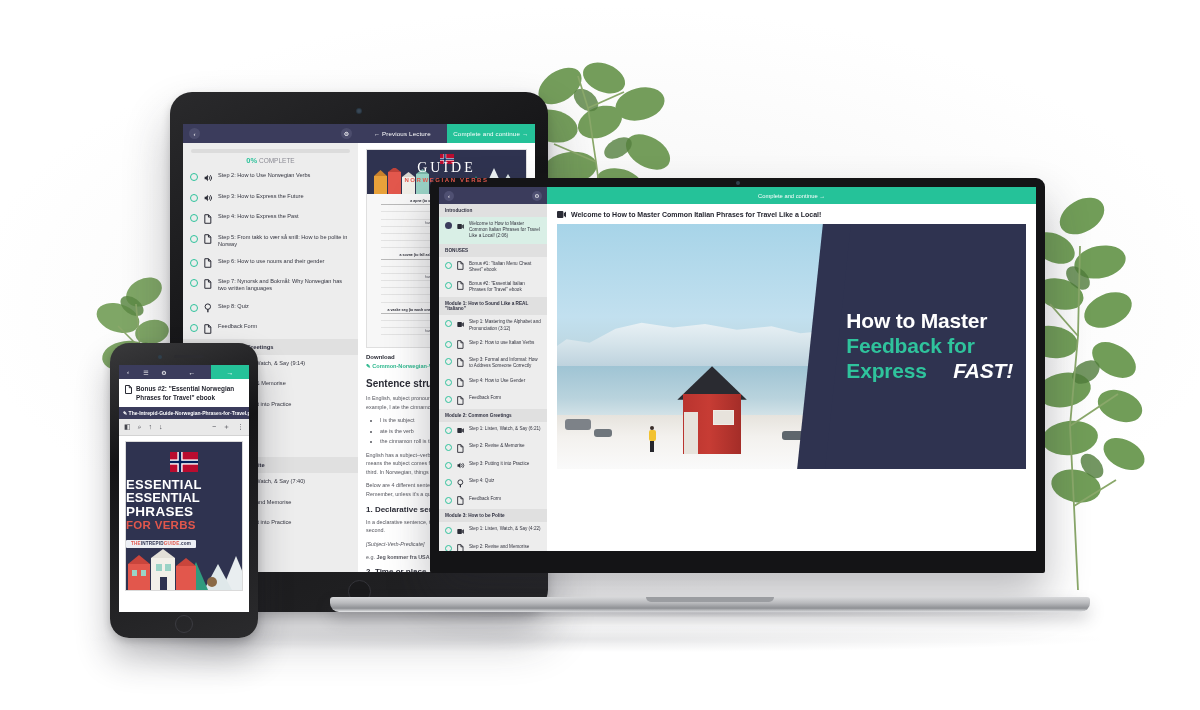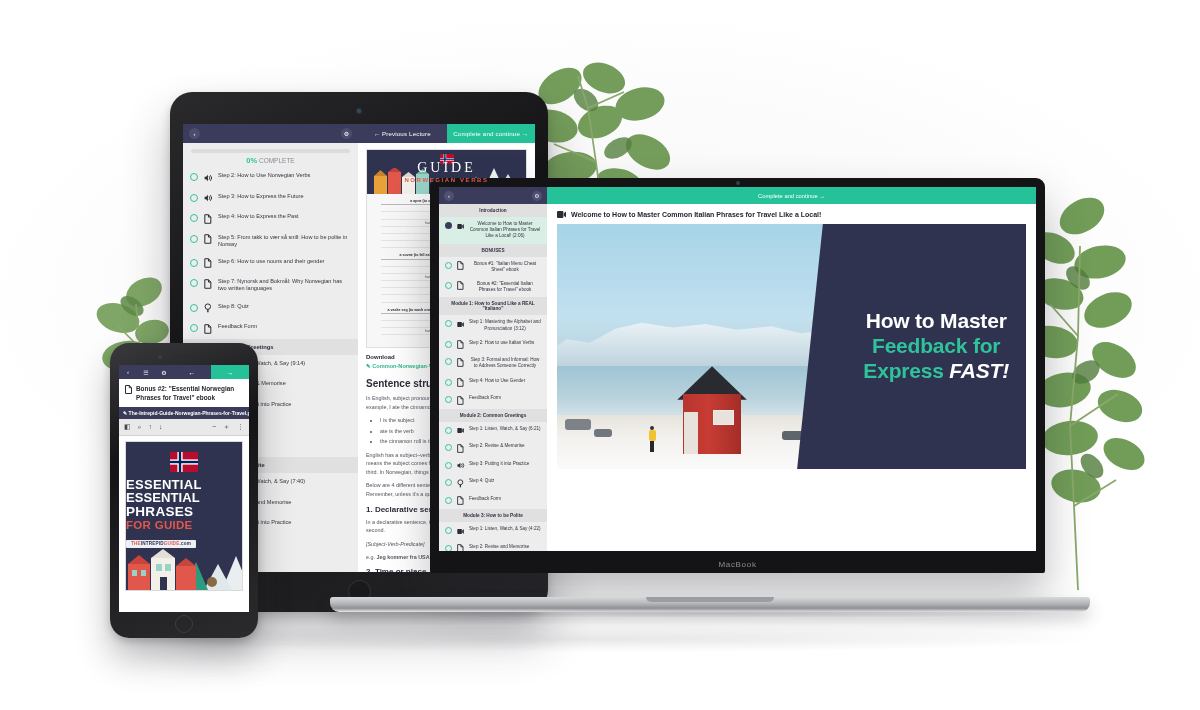--- a/index.html
+++ b/index.html
@@ -118,21 +118,21 @@
   
   #laptop { position:absolute; left:330px; top:178px; width:760px; height:440px; }
   #lid {
     position:absolute; left:100px; top:0; width:615px; height:395px;
     background:#141416; border-radius:9px 9px 2px 2px;
     box-shadow: 0 24px 44px rgba(40,40,50,.30);
     padding:9px 9px 22px 9px;
   }
   #lid .cam3 { position:absolute; left:50%; top:3px; width:4px;height:4px;margin-left:-2px;border-radius:50%;background:#31414e;}
   #lid .mbk { position:absolute; left:0; bottom:4px; width:100%; text-align:center; color:#8c8c92; font-size:8px; letter-spacing:.7px; }
-  #lid .screen { width:100%;height:100%;background:#fff;overflow:hidden;position:relative;text-align:center;}
+  #lid .screen { width:100%;height:100%;background:#fff;overflow:hidden;position:relative;}
   #base {
     position:absolute; left:0; bottom:6px; width:760px; height:15px;
     background: linear-gradient(#d7d8da 0%, #b9babd 40%, #8e9094 75%, #e9eaec 100%);
     border-radius: 3px 3px 9px 9px;
     box-shadow: 0 8px 16px rgba(60,60,70,.22);
   }
   #base:before {
     content:""; position:absolute; left:50%; top:0; margin-left:-64px;
     width:128px; height:5px; background:#9b9da1; border-radius:0 0 6px 6px;
   }
@@ -152,21 +152,21 @@
   .lp-item .dot-act { width:7px;height:7px;margin-top:1px;border-radius:50%;background:#3b3c5c;flex:0 0 auto;}
   .lp-item .lbl { font-size:4.6px; line-height:1.35; }
   .modhdr.l { font-size:4.7px; padding:4px 6px; }
   .lp-lect { display:flex; align-items:center; gap:5px; font-size:7px; font-weight:bold; color:#24252f; margin-bottom:6px;}
   .hero { position:relative; width:100%; height:245px; overflow:hidden; display:flex; }
   .hero .photo { position:relative; flex:1; overflow:hidden; background:linear-gradient(#a7d4e8 0%, #c2e0ef 38%, #bcd6e0 52%, #e9eef0 100%);}
   .hero .panel { width:43%; background:#2f3350; display:flex; flex-direction:column; justify-content:center; padding-left:22px; position:relative; }
   .hero .panel:before{content:"";position:absolute;left:-14px;top:0;width:28px;height:100%;background:#2f3350;transform:skewX(-6deg);}
   .hero h1 { position:relative; z-index:2; color:#fff; font-size:21px; font-weight:bold; line-height:1.18; letter-spacing:-.2px;}
   .hero h1 .gr { color:#2fc39c; }
-  .hero h1 .it { font-style:italic; }
+  .hero h1 .it { font-style:italic;margin-left:21px; }
 
   
   .mountain { position:absolute; left:-4%; top:36%; width:108%; height:24%;
     background:linear-gradient(#f2f7fa,#d4e3ea 55%,#b9cfdb);
     clip-path: polygon(0% 70%,7% 46%,15% 52%,24% 28%,33% 18%,44% 26%,55% 20%,66% 30%,78% 24%,88% 36%,100% 30%,100% 100%,0% 100%);}
   .sea { position:absolute; left:0; top:58%; width:100%; height:22%; background:linear-gradient(#9fc4d4,#b9d3dd 60%,#d9e6ea);}
   .beach { position:absolute; left:0; top:78%; width:100%; height:22%; background:linear-gradient(#e6e3dd,#f3f1ee 40%,#fafafa);}
   .cabin { position:absolute; left:45%; bottom:6%; width:26%; height:36%; }
   .cabin .roof { position:absolute; left:0; top:0; width:100%; height:38%;
     background:#2a2b31; clip-path: polygon(50% 0%, 100% 100%, 0% 100%);}
@@ -609,21 +609,20 @@
           </div>
           <div class="art-h" style="font-size:8px;margin:6px 0 4px;">2. Time or place</div>
         </div>
       </div>
     </div>
   </div>
 
   <div id="laptop">
     <div id="lid">
       <div class="cam3"></div>
-      <div class="mbk">MacBook</div>
       <div class="screen">
 
         <div id="lp-top">
           <div class="seg-a">
             <div class="tbtn">‹</div>
             <div class="tbtn">⚙</div>
           </div>
           <div class="seg-b">
             <span class="ttxt">Complete and continue →</span>
           </div>
@@ -849,21 +848,21 @@
             <rect x="0" y="7.4" width="28" height="5.2" fill="#fff"></rect>
             <rect x="7.4" y="0" width="5.2" height="20" fill="#fff"></rect>
             <rect x="0" y="8.8" width="28" height="2.4" fill="#00205b"></rect>
             <rect x="8.8" y="0" width="2.4" height="20" fill="#00205b"></rect>
           </svg>
         </div>
         <div class="etxt">
           <div class="e1">ESSENTIAL</div>
           <div class="e2">ESSENTIAL</div>
           <div class="e3">PHRASES</div>
-          <div class="e4">FOR GUIDE</div>
+          <div class="e4">FOR VERBS</div>
           <div class="badge">
             <span style="color:#e2574c;">THE</span><span>INTREPID</span><span style="color:#e2574c;">GUIDE</span><span>.com</span>
           </div>
         </div>
         <svg style="position:absolute;left:0;bottom:0;" width="130" height="46" viewBox="0 0 130 46">
           <polygon points="110,12 124,46 96,46" fill="#e9eef0"></polygon>
           <polygon points="92,20 106,46 78,46" fill="#dfe8ea"></polygon>
           <polygon points="70,18 82,46 58,46" fill="#2f9b7e"></polygon>
           <rect x="2" y="20" width="22" height="26" fill="#e2574c"></rect>
           <rect x="25" y="14" width="24" height="32" fill="#f2f0e9"></rect>

